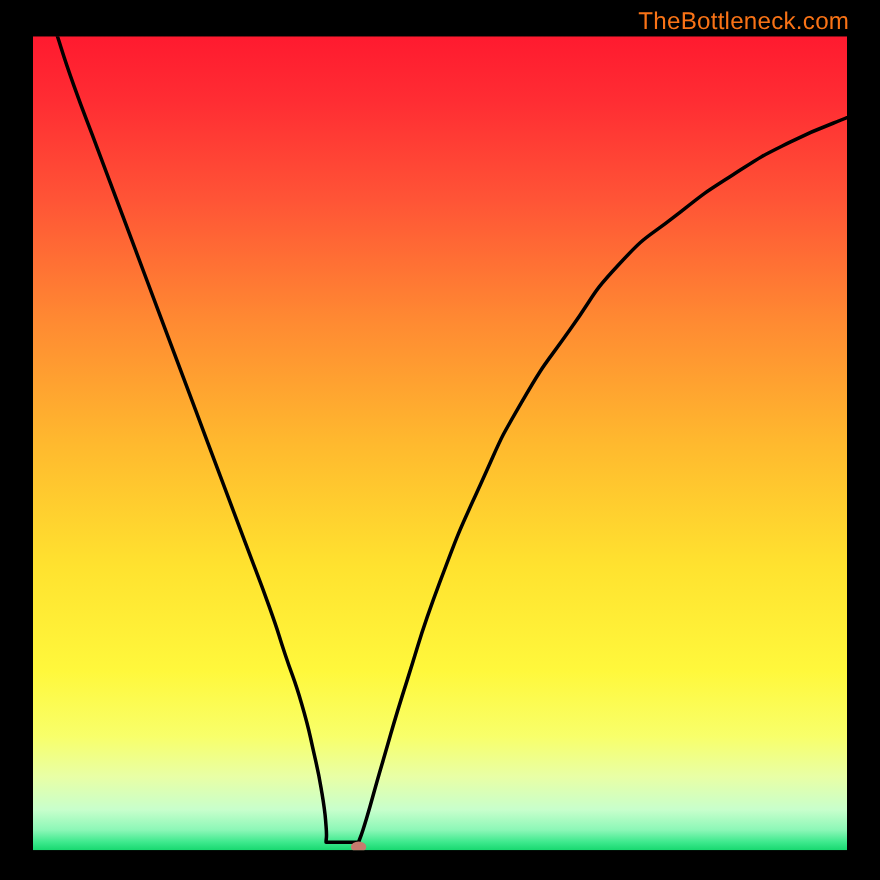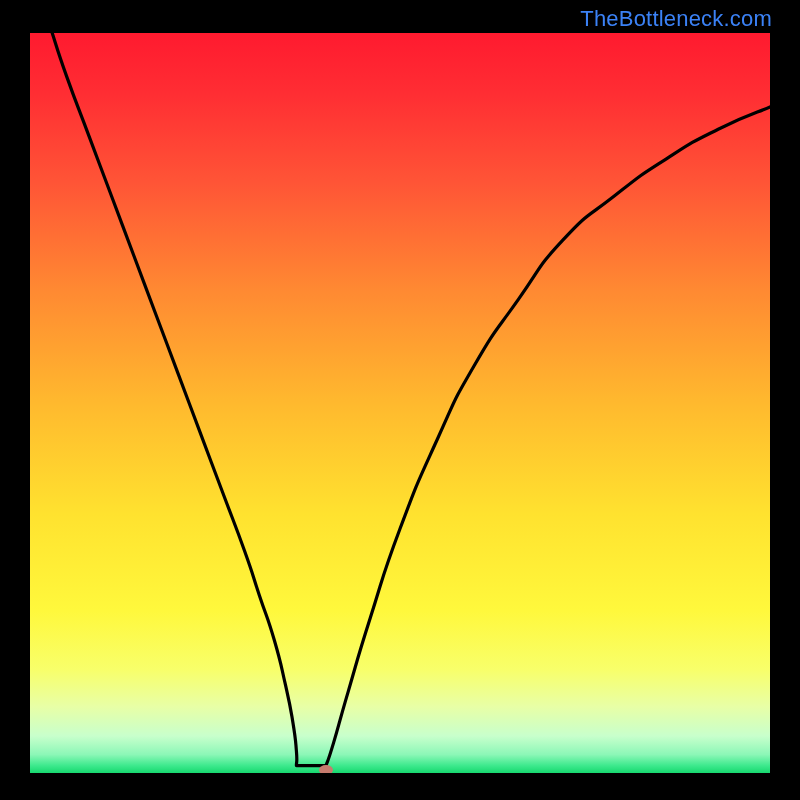--- a/index.html
+++ b/index.html
@@ -24,21 +24,21 @@
     top: 0;
     width: 740px;
     height: 740px;
   }
   .watermark {
     position: absolute;
     top: 6px;
     right: 28px;
     font-family: Arial, Helvetica, sans-serif;
     font-size: 22px;
-    color: #3b82f6;
+    color: #f97316;
     letter-spacing: 0.2px;
   }
 </style>
 </head>
 <body>
 
 <div class="watermark">TheBottleneck.com</div>
 
 <div class="frame">
   <svg class="plot-area" width="740" height="740" viewBox="0 0 740 740" preserveAspectRatio="none">

